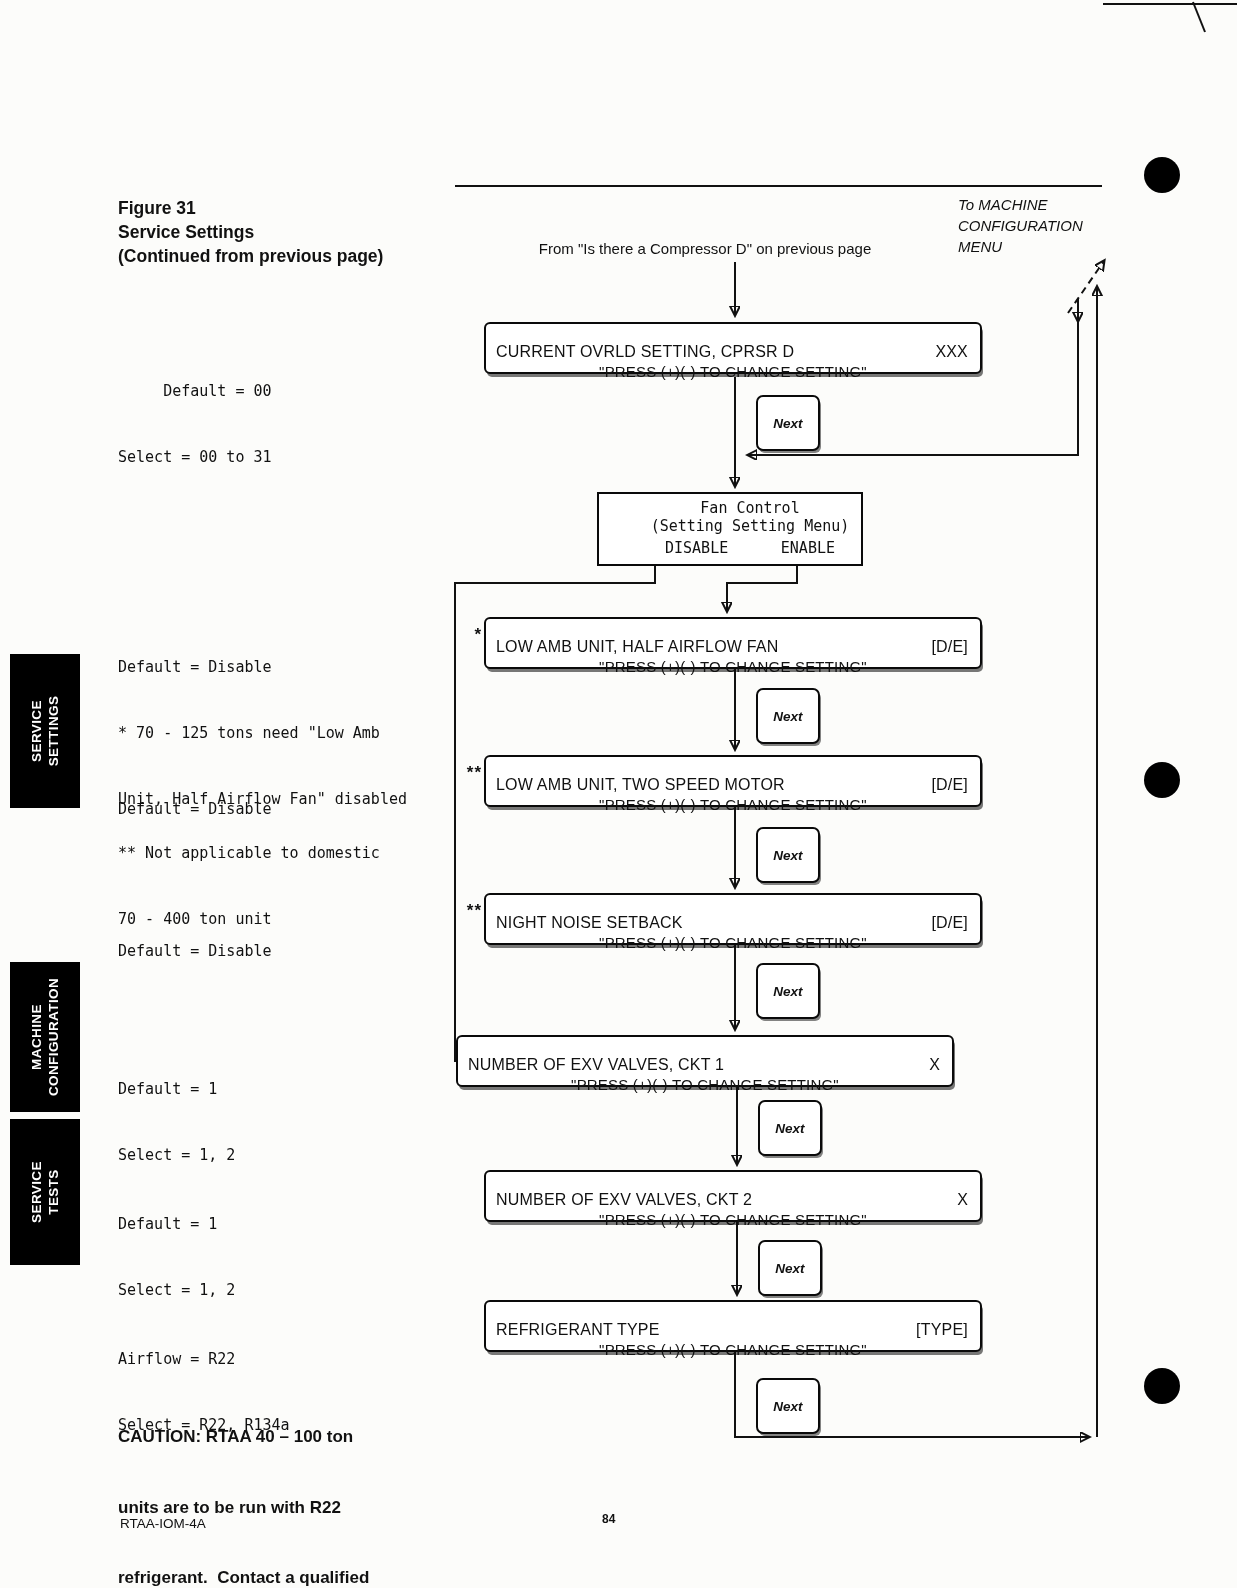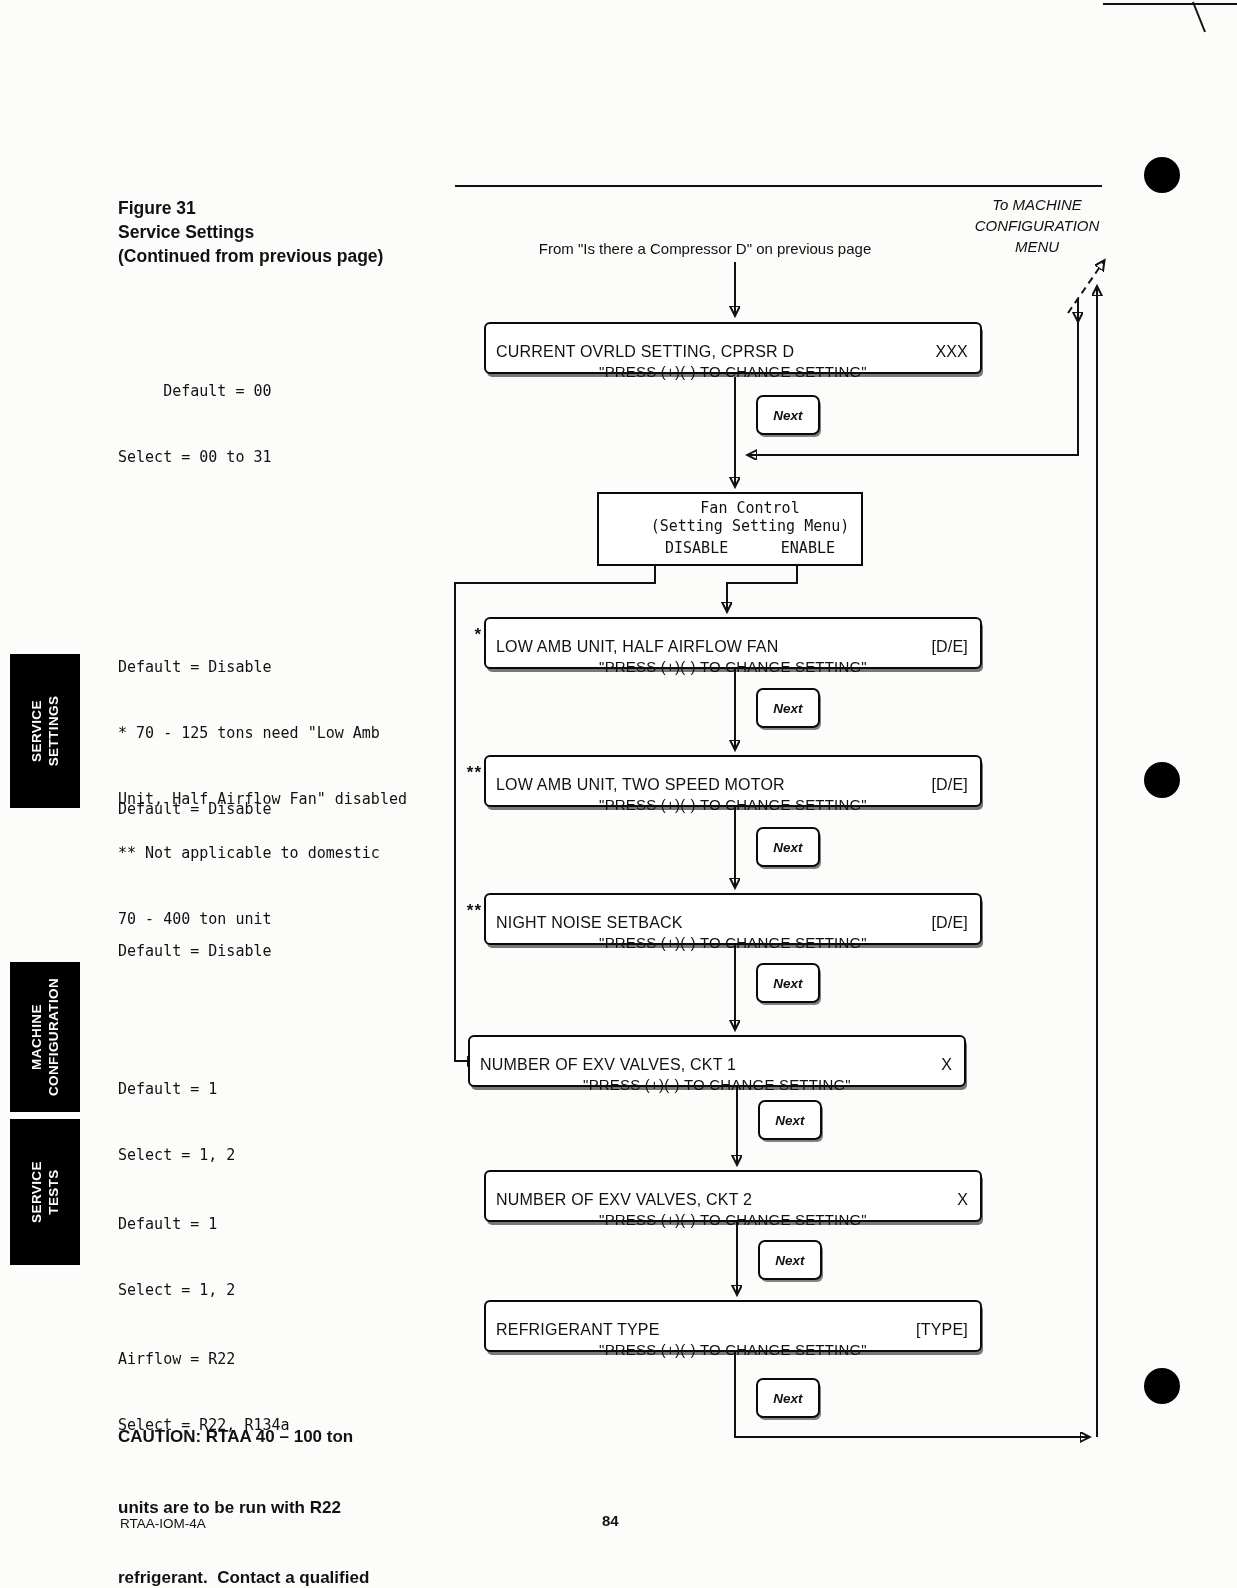--- a/index.html
+++ b/index.html
@@ -7,33 +7,33 @@
   .page {
     position:relative; width:1237px; height:1588px; margin:0 auto;
     background:#fcfcfa; color:#111;
     font-family:"Liberation Sans", sans-serif; overflow:hidden;
   }
   svg.connectors { position:absolute; left:0; top:0; z-index:1; }
   svg.connectors path { stroke:#111; stroke-width:2; fill:none; }
 
   .header-block { position:absolute; left:118px; top:196px; font-weight:bold; font-size:17.5px; line-height:24px; z-index:2; }
   .from-note { position:absolute; left:505px; top:240px; width:400px; text-align:center; font-size:15px; z-index:2; }
-  .to-menu { position:absolute; left:958px; top:194px; width:158px; text-align:center; font-size:15px; font-style:italic; line-height:21px; z-index:2; }
+  .to-menu { position:absolute; left:958px; top:194px; width:158px; text-align:left; font-size:15px; font-style:italic; line-height:21px; z-index:2; }
 
   .screen {
     position:absolute; z-index:2; width:498px; height:52px; background:#fff;
     border:2.5px solid #0a0a0a; border-radius:6px;
     box-shadow:2px 4px 0 -1px rgba(10,10,10,0.55);
   }
   .screen .row1 { display:flex; justify-content:space-between; padding:19px 12px 0 10px; font-size:16px; letter-spacing:0.2px; }
   .screen .row2 { text-align:center; font-size:15px; padding-top:2px; letter-spacing:0.2px; }
   .prefix { position:absolute; left:-34px; top:6px; width:30px; text-align:right; font-size:17px; font-weight:bold; letter-spacing:1px; }
 
   .next-btn {
-    position:absolute; z-index:2; width:64px; height:40px; background:#fff;
+    position:absolute; z-index:2; width:64px; height:56px; background:#fff;
     border:2px solid #0a0a0a; border-radius:7px;
     display:flex; align-items:center; justify-content:center;
     font-style:italic; font-weight:bold; font-size:13.5px;
     box-shadow:2px 3px 0 -1px rgba(10,10,10,0.5);
   }
 
   .fan-box {
     position:absolute; z-index:2; left:597px; top:492px; width:266px; height:74px;
     background:#fff; border:2px solid #0a0a0a;
     font-family:"DejaVu Sans Mono", monospace; font-size:15px; text-align:center; padding-top:5px;padding-left:40px;
@@ -42,21 +42,21 @@
 
   .annotation { position:absolute; z-index:2; font-family:"DejaVu Sans Mono", monospace; font-size:15px; line-height:22px; white-space:pre; }
 
   .tab { position:absolute; left:10px; width:70px; background:#000; display:flex; align-items:center; justify-content:center; z-index:3; }
   .tab-inner { transform:rotate(-90deg); color:#fff; font-weight:bold; font-size:13.5px; letter-spacing:0.4px; line-height:17px; text-align:center; white-space:nowrap; }
 
   .dot { position:absolute; width:36px; height:36px; border-radius:50%; background:#000; z-index:3; }
 
   .caution { position:absolute; left:118px; top:1378px; z-index:2; font-weight:bold; font-size:17px; line-height:23.5px; white-space:pre-wrap; }
   .footer-doc { position:absolute; left:120px; top:1516px; font-size:13.5px; z-index:2; }
-  .footer-page { position:absolute; left:602px; top:1512px; font-size:15px; font-weight:bold; z-index:2; }
+  .footer-page { position:absolute; left:602px; top:1512px; font-size:12px; font-weight:bold; z-index:2; }
 </style>
 </head>
 <body>
 
 <div class="page">
 
   <svg class="connectors" width="1237" height="1588" viewBox="0 0 1237 1588">
     <defs>
       <marker id="arrow" markerUnits="userSpaceOnUse" markerWidth="12" markerHeight="12" refX="9" refY="5" orient="auto">
         <path d="M0,0 L10,5 L0,10 z" fill="#111" stroke="none"></path>
@@ -142,21 +142,21 @@
     <span class="prefix">**</span>
     <div class="row1">
       <span>NIGHT NOISE SETBACK</span>
       <span>[D/E]</span>
     </div>
     <div class="row2">"PRESS (+)(-) TO CHANGE SETTING"</div>
   </div>
 
   <div class="next-btn" style="left:756px; top:963px;">Next</div>
 
-  <div class="screen" style="left:468px; top:1035px;">
+  <div class="screen" style="left:456px; top:1035px;">
     <span class="prefix"></span>
     <div class="row1">
       <span>NUMBER OF EXV VALVES, CKT 1</span>
       <span>X</span>
     </div>
     <div class="row2">"PRESS (+)(-) TO CHANGE SETTING"</div>
   </div>
 
   <div class="next-btn" style="left:758px; top:1100px;">Next</div>
 

